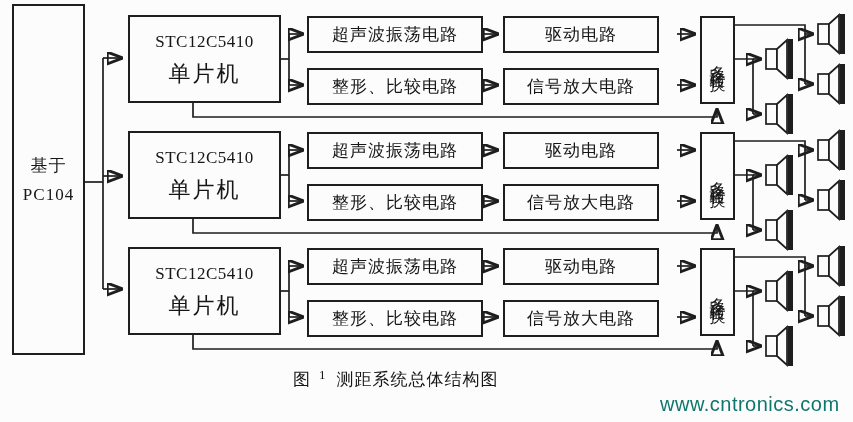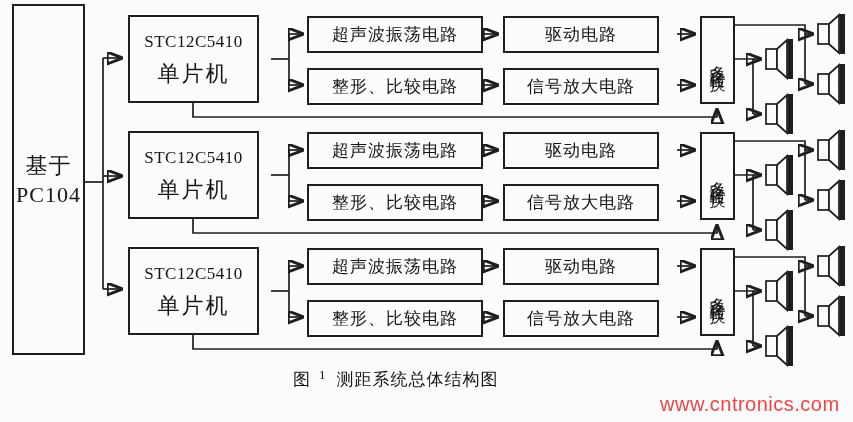--- a/index.html
+++ b/index.html
@@ -12,44 +12,44 @@
   .wires{position:absolute;left:0;top:0;z-index:0;}
   .wires path{fill:none;stroke:#1e1e1e;stroke-width:1.7;}
   .wires .ar{marker-end:url(#ah);}
   .box{
     position:absolute; box-sizing:border-box; z-index:1;
     border:2px solid #1e1e1e; background:#fcfcfc;
     display:flex; flex-direction:column; align-items:center; justify-content:center;
     text-align:center; line-height:1.25;
   }
   .cbox{font-size:17px; letter-spacing:1px; white-space:nowrap;}
-  .host-box{left:12px; top:4px; width:73px; height:351px; font-size:22px;}
+  .host-box{left:12px; top:4px; width:73px; height:351px; font-size:17px;}
   .host-box div{line-height:29px; letter-spacing:1px;}
-  .mcu-box{width:131px; height:88px; left:128px;}
+  .mcu-box{width:153px; height:88px; left:128px;}
   .mcu-model{font-size:17px; letter-spacing:0.5px;}
   .mcu-type{font-size:22px; letter-spacing:2px; margin-top:8px;}
   .osc-box,.shape-box{left:307px; width:176px; height:37px;}
   .drive-box,.amp-box{left:503px; width:156px; height:37px;}
   .mux-box{left:700px; width:35px; height:88px;}
   .mux-label{
     writing-mode:vertical-rl; text-orientation:upright;
     font-size:16px; letter-spacing:4px; line-height:1;
   }
   .caption{
     position:absolute; left:293px; top:368px; z-index:1;
     font-size:17px; letter-spacing:1px; white-space:nowrap;
   }
   .caption .fig-num{
     font-size:13px; position:relative; top:-6px; margin:0 10px 0 8px;
     font-family:"Liberation Serif",serif;
   }
   .watermark{
     position:absolute; left:660px; top:393px; z-index:1;
     font-family:"Liberation Sans","DejaVu Sans",sans-serif;
-    font-size:20px; color:#ef4444; letter-spacing:0.5px; white-space:nowrap;
+    font-size:20px; color:#0f766e; letter-spacing:0.5px; white-space:nowrap;
   }
 </style>
 </head>
 <body>
 
 <div class="stage">
 
   <svg class="wires" width="853" height="422" viewBox="0 0 853 422">
     <defs>
       <marker id="ah" markerWidth="9" markerHeight="8" refX="7.5" refY="3.5" orient="auto">

